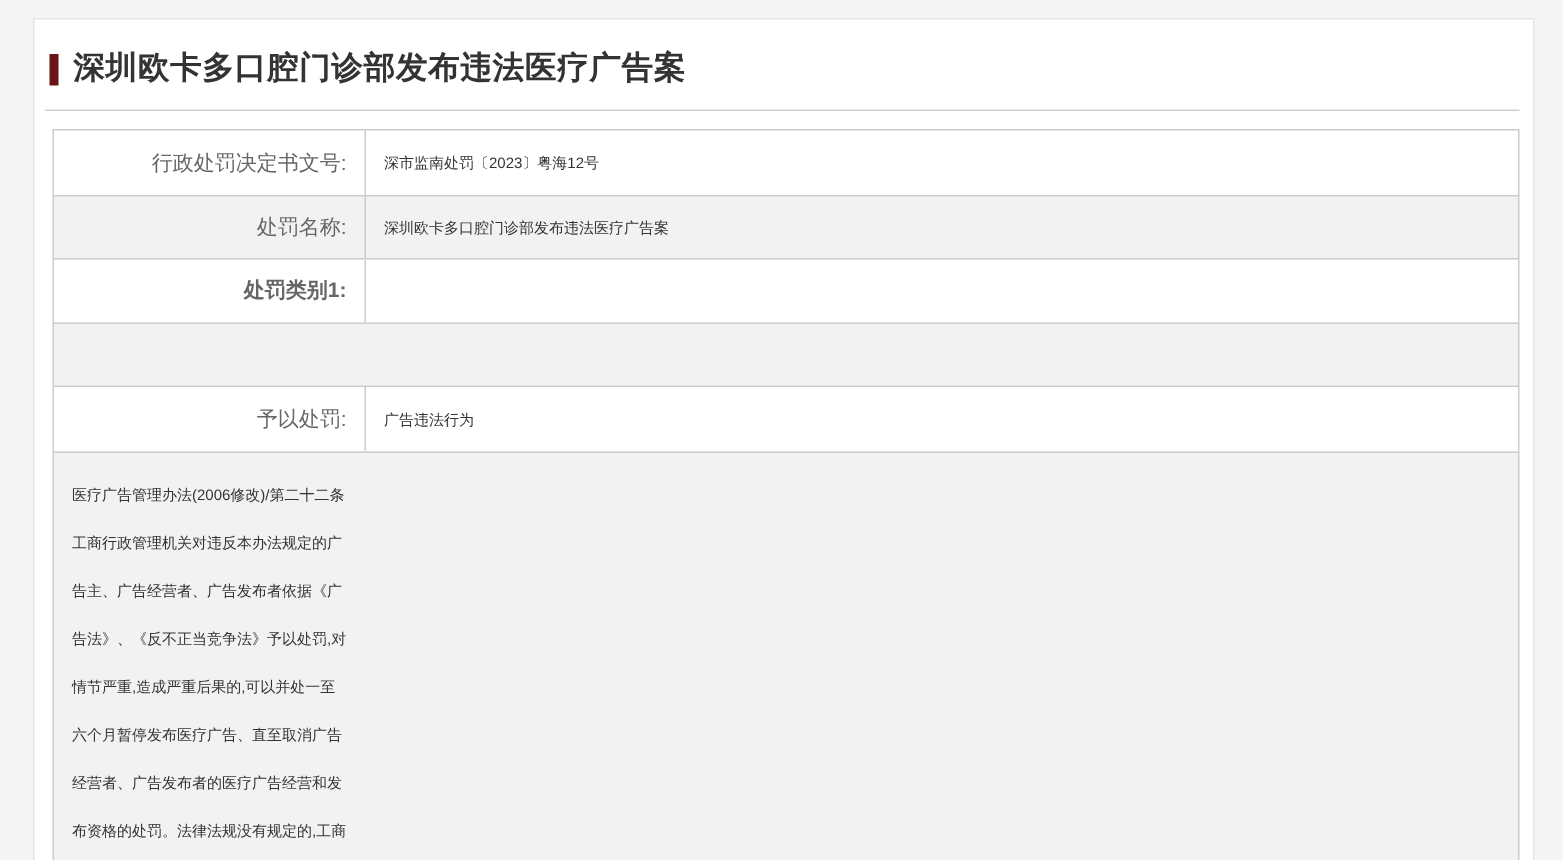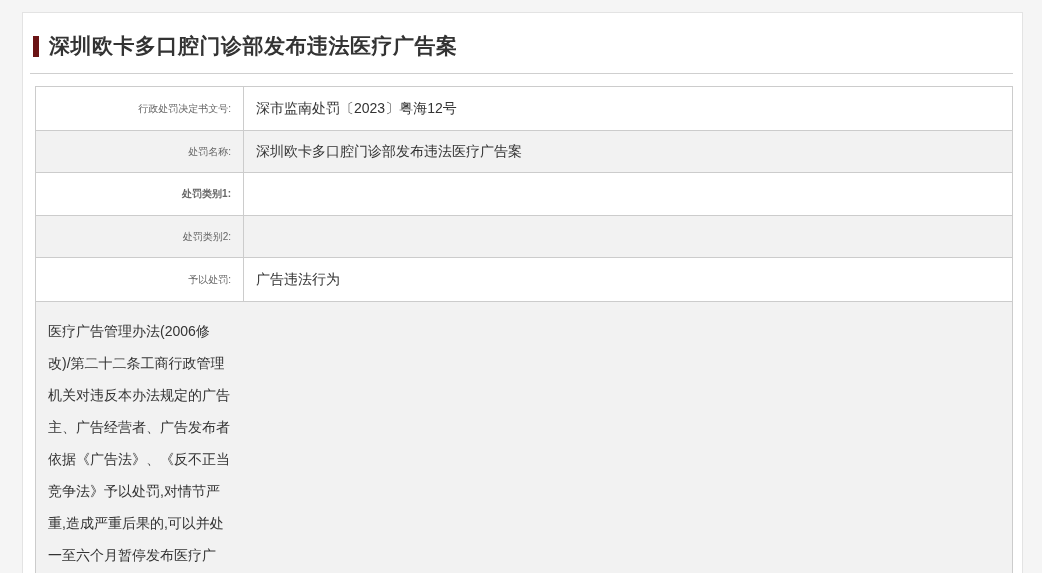--- a/index.html
+++ b/index.html
@@ -53,31 +53,31 @@
   .h43 { min-height: 43px; }
   .h41 { min-height: 41px; }
   .h42 { min-height: 42px; font-weight: bold; }
   .h38 { min-height: 38px; }
   .label-cell {
     box-sizing: border-box;
     display: flex;
     align-items: center;
     justify-content: flex-end;
     padding: 0 12px;
-    font-size: 10px;
+    font-size: 14px;
     color: #666666;
     border-right: 1px solid #cccccc;
     text-align: right;
   }
   .value-cell {
     box-sizing: border-box;
     display: flex;
     align-items: center;
     padding: 0 12px;
-    font-size: 14px;
+    font-size: 10px;
     color: #333333;
   }
   .row.multi .value-cell {
     display: block;
     padding: 13px 12px;
     line-height: 32px;
   }
 </style>
 </head>
 <body>
@@ -101,21 +101,20 @@
     <div class="row h41 shade">
       <div class="label-cell">处罚名称:</div>
       <div class="value-cell">深圳欧卡多口腔门诊部发布违法医疗广告案</div>
     </div>
 
     <div class="row h42">
       <div class="label-cell">处罚类别1:</div>
     </div>
 
     <div class="row h41 shade">
-      <div class="label-cell">处罚类别2:</div>
       <div class="value-cell"></div>
     </div>
 
     <div class="row h43">
       <div class="label-cell">予以处罚:</div>
       <div class="value-cell">广告违法行为</div>
     </div>
 
     <div class="row shade multi">
       <div class="value-cell">医疗广告管理办法(2006修改)/第二十二条工商行政管理机关对违反本办法规定的广告主、广告经营者、广告发布者依据《广告法》、《反不正当竞争法》予以处罚,对情节严重,造成严重后果的,可以并处一至六个月暂停发布医疗广告、直至取消广告经营者、广告发布者的医疗广告经营和发布资格的处罚。法律法规没有规定的,工商行政管理机关应当对负有责任的广告主、广告经营者、广告发布者给予警告或者处以一万元以上三万元以下的罚款;医疗广告内容涉嫌虚假的,工商行政管理机关可根据需要会同卫生行政部门、中医药管理部门作出认定。,中华人民共和国广告法(2021修正)/第五章法律责任/第五十八条/第一款有下列行为之一的,由市场监督管理部门责令停止发布广告,责令广告主在相应范围内消除影响,处广告费用一倍以上三倍以下的罚款,广告费用无法计算或者明显偏低的,处十万元以上二十万元以下的罚款;情节严重的,处广告费用三倍以上五倍以下的罚款,广告费用无法计算或者明显偏低的,处二十万元以上一百万元以下的罚款,可以吊销营业执照,并由广告审查机关撤销广告审查批准文件、一年内不受理其广告审查申请:/(十四)违反本法第四十六条规定,未经审查发布广告的。</div>

